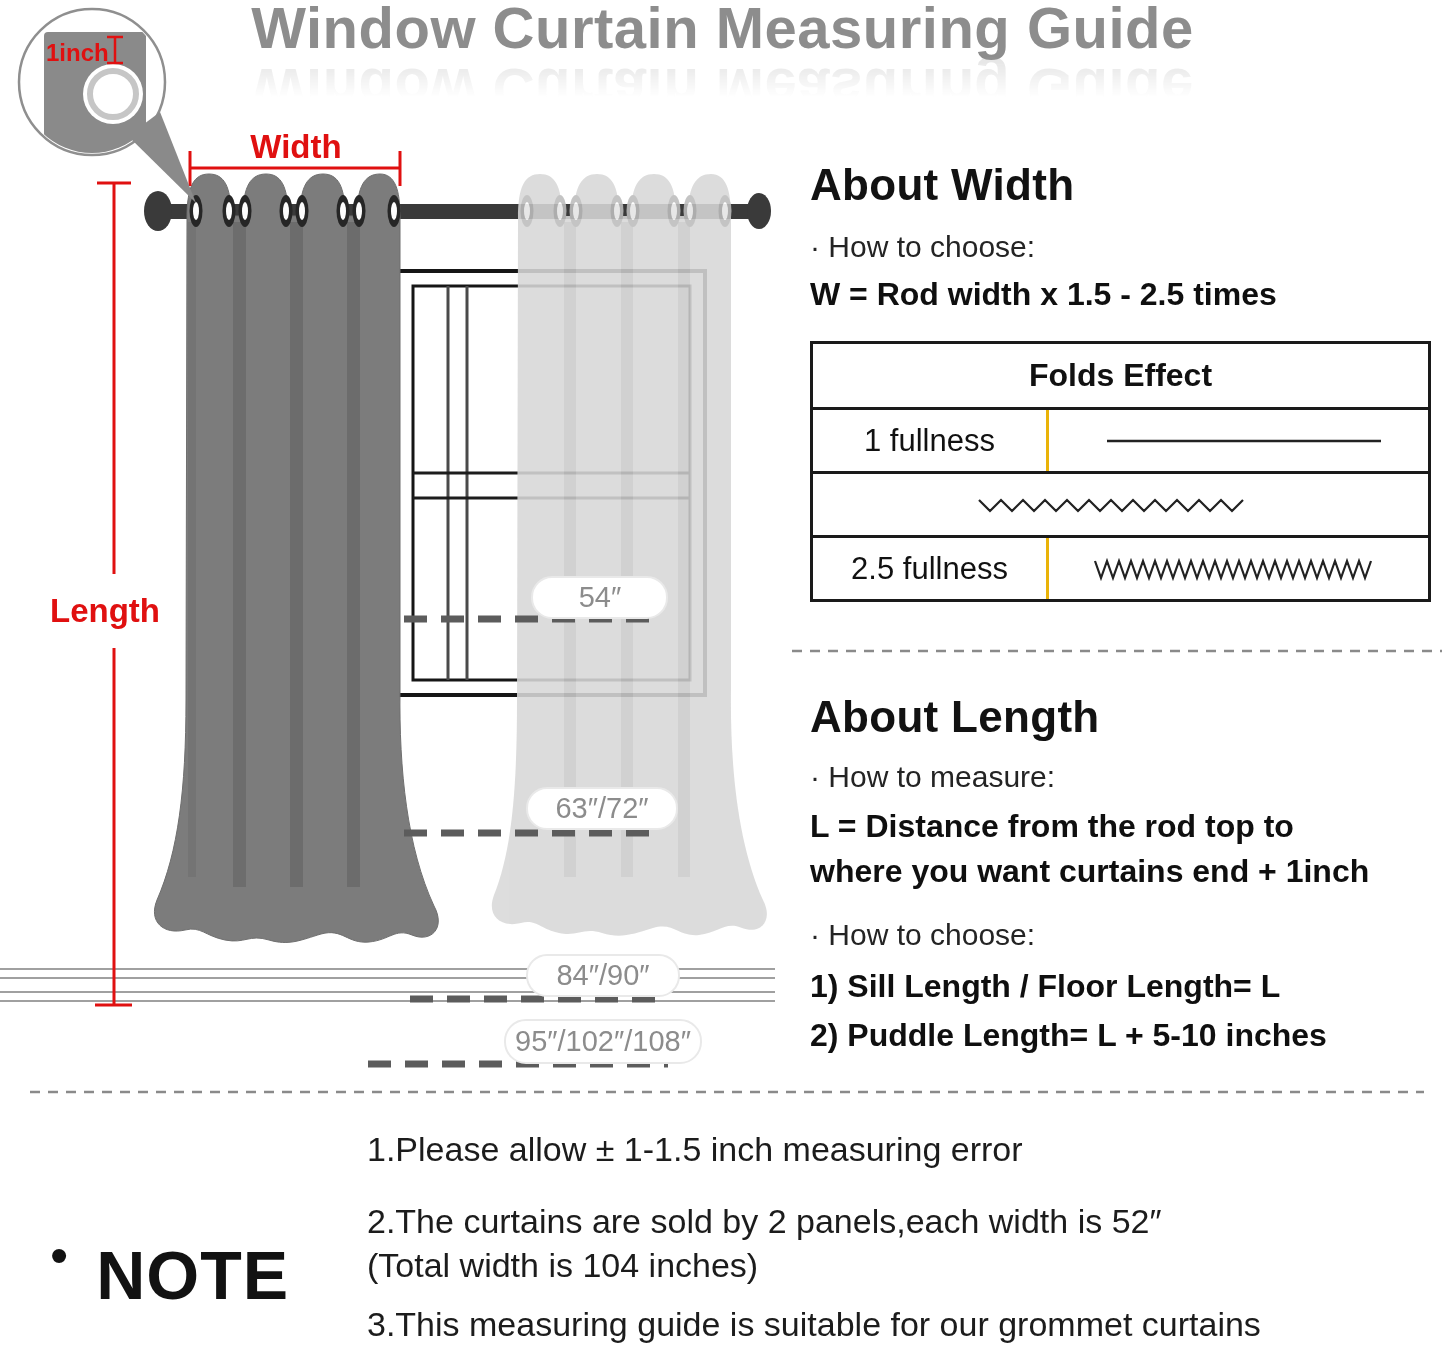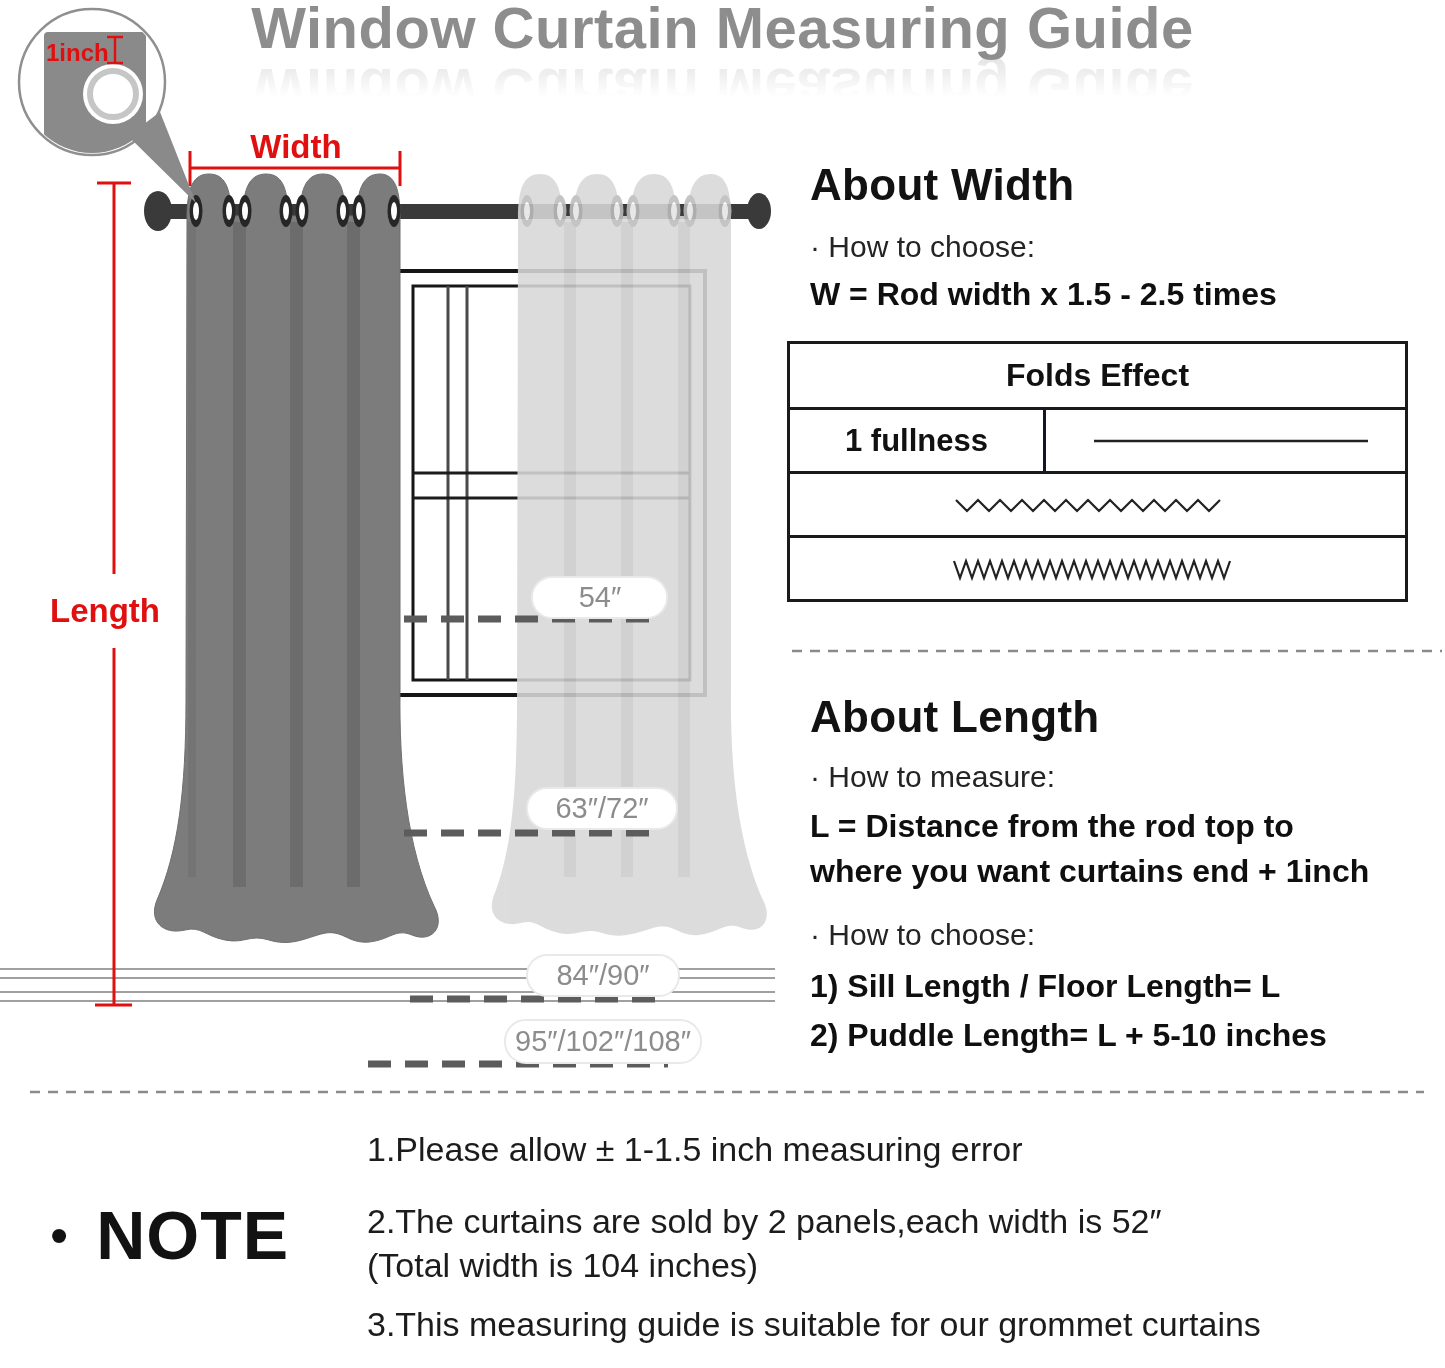--- a/index.html
+++ b/index.html
@@ -24,32 +24,32 @@
   .bullet-line{font-size:30px;color:#242424;margin:0;}
   .formula{font-size:32px;font-weight:600;color:#0f0f0f;margin:0;}
   #about-width{left:810px;top:160px;width:645px;}
   #about-width .bullet-line{margin:20px 0 12px;}
   #about-length{left:810px;top:692px;width:650px;}
   #about-length .bullet-line{margin:0 0 10px;}
   #about-length .sec-heading{margin:0 0 18px;}
   .formula2{font-size:32px;font-weight:600;color:#0f0f0f;line-height:45px;margin:0 0 24px;}
   .opt{font-size:32px;font-weight:600;color:#0f0f0f;line-height:49px;margin:0;}
   
-  #folds-table{left:787px;top:341px;width:621px;border:3px solid #1a1a1a;box-sizing:border-box;}
+  #folds-table{left:810px;top:341px;width:621px;border:3px solid #1a1a1a;box-sizing:border-box;}
   .ft-header{height:63px;border-bottom:3px solid #1a1a1a;display:flex;align-items:center;
              justify-content:center;font-size:32px;font-weight:600;color:#111;}
   .ft-row{display:flex;height:61px;border-bottom:3px solid #1a1a1a;}
   .ft-row.last{border-bottom:none;}
-  .ft-label{width:256px;border-right:3px solid #0f172a;display:flex;align-items:center;
-            justify-content:center;font-size:31px;color:#111;box-sizing:border-box;font-weight:bold;}
+  .ft-label{width:236px;border-right:3px solid #eab308;display:flex;align-items:center;
+            justify-content:center;font-size:31px;color:#111;box-sizing:border-box;}
   .ft-icon{flex:1;display:flex;align-items:center;justify-content:center;}
   
   #note-label{left:50px;top:1196px;display:flex;align-items:center;gap:28px;}
   .note-bullet{font-size:52px;line-height:1;color:#121212;}
-  .note-word{font-size:68px;font-weight:700;letter-spacing:1px;color:#121212;}
+  .note-word{font-size:68px;font-weight:700;letter-spacing:1px;color:#121212;margin-top:40px;}
   #note-items{left:367px;top:1130px;width:1085px;font-size:34px;color:#1c1c1c;}
   .ni-1{margin:0 0 30px;}
   .ni-2{margin:0;line-height:44px;}
   .ni-2b{margin:0 0 18px;line-height:44px;}
   .ni-3{margin:0;}
 </style>
 </head>
 <body>
 
 <div class="canvas">
@@ -238,20 +238,21 @@
       </div>
     </div>
     <div class="ft-row">
       <div class="ft-icon">
         <svg width="300" height="32" viewBox="0 0 300 32">
           <path fill="none" stroke="#222" stroke-width="2.2" d="M8,11 L19,22 L30,11 L41,22 L52,11 L63,22 L74,11 L85,22 L96,11 L107,22 L118,11 L129,22 L140,11 L151,22 L162,11 L173,22 L184,11 L195,22 L206,11 L217,22 L228,11 L239,22 L250,11 L261,22 L272,11"></path>
         </svg>
       </div>
     </div>
     <div class="ft-row last">
+      <div class="ft-label">2.5 fullness</div>
       <div class="ft-icon">
         <svg width="300" height="34" viewBox="0 0 300 34">
           <path fill="none" stroke="#222" stroke-width="2.2" d="M6,9 L12,26 L18,9 L24,26 L30,9 L36,26 L42,9 L48,26 L54,9 L60,26 L66,9 L72,26 L78,9 L84,26 L90,9 L96,26 L102,9 L108,26 L114,9 L120,26 L126,9 L132,26 L138,9 L144,26 L150,9 L156,26 L162,9 L168,26 L174,9 L180,26 L186,9 L192,26 L198,9 L204,26 L210,9 L216,26 L222,9 L228,26 L234,9 L240,26 L246,9 L252,26 L258,9 L264,26 L270,9 L276,26 L282,9"></path>
         </svg>
       </div>
     </div>
   </div>
 
   <div class="abs" id="about-length">
     <h2 class="sec-heading">About Length</h2>

